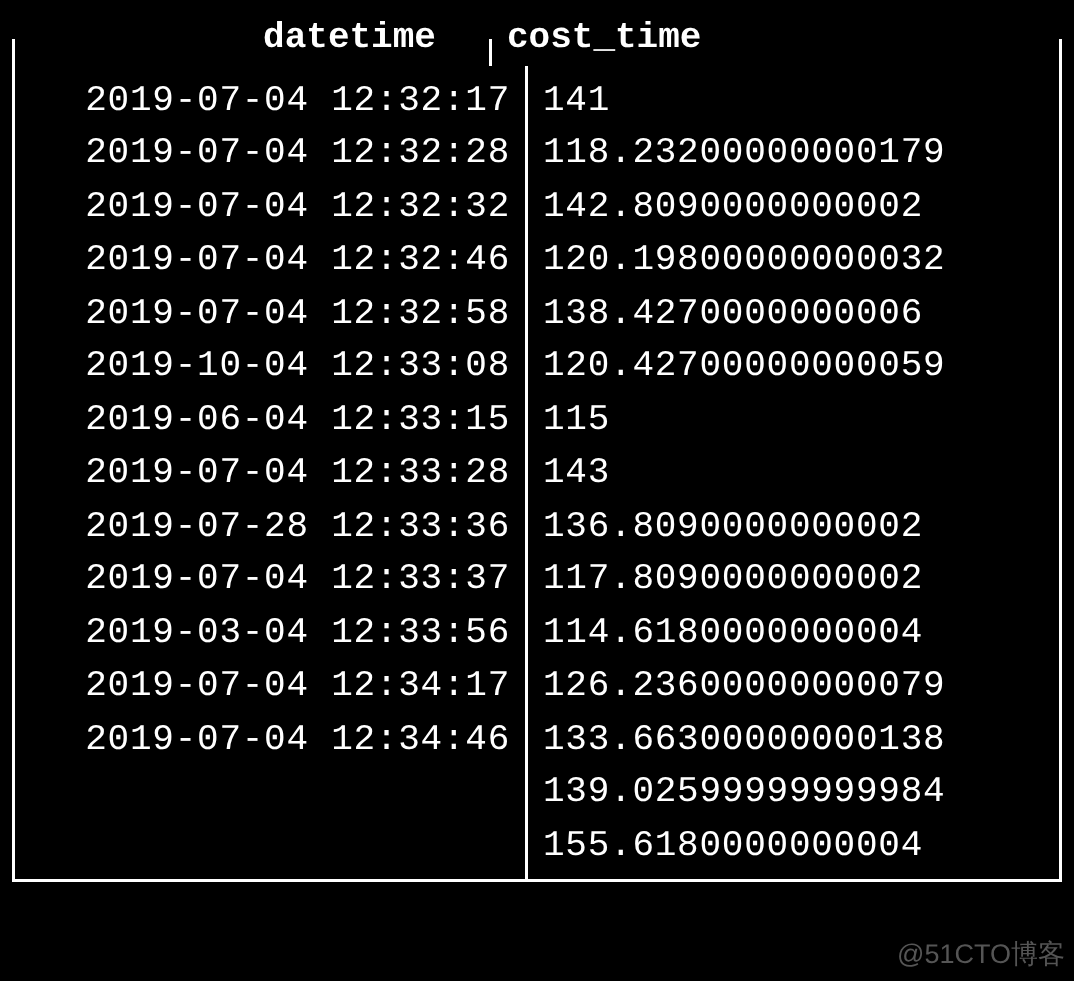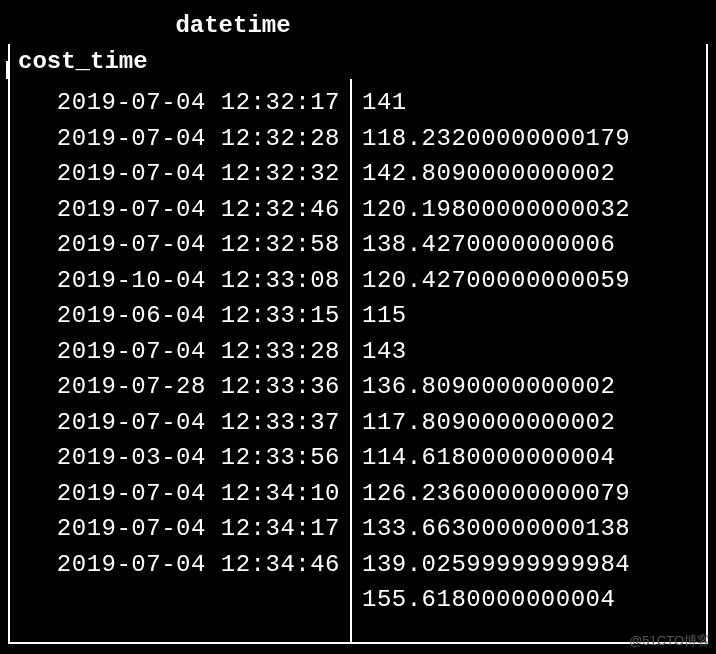--- a/index.html
+++ b/index.html
@@ -16,37 +16,36 @@
     .table-wrap {
       border: 2px solid #fff;
       border-top: none;
       display: flex;
       width: 700px;
       box-sizing: border-box;
     }
     .col {
       display: flex;
       flex-direction: column;
-      padding: 6px 10px 24px 10px;
+      padding: 6px 10px 4px 10px;
     }
     .col-datetime {
       width: 320px;
       text-align: right;
     }
     .col-cost {
       flex: 1;
       border-left: 2px solid #fff;
       text-align: left;
     }
     .header-row {
       display: flex;
       width: 700px;
       box-sizing: border-box;
       position: relative;
-      flex-direction: column;
     }
     .header-row::before,
     .header-row::after {
       content: "";
       position: absolute;
       bottom: 0;
       width: 2px;
       height: 50%;
       background: #fff;
     }
@@ -78,21 +77,21 @@
     }
     .row-cell {
       white-space: pre;
       letter-spacing: 0.5px;
     }
     .watermark {
       position: fixed;
       right: 6px;
       bottom: 4px;
       color: #555;
-      font-size: 13px;
+      font-size: 18px;
       font-family: sans-serif;
     }
   </style>
 </head>
 <body>
 
 <div class="header-row">
   <div class="header-cell header-dt">datetime</div>
   <div class="header-cell header-ct">cost_time</div>
 </div>
@@ -103,21 +102,20 @@
     <div class="row-cell">2019-07-04 12:32:28</div>
     <div class="row-cell">2019-07-04 12:32:32</div>
     <div class="row-cell">2019-07-04 12:32:46</div>
     <div class="row-cell">2019-07-04 12:32:58</div>
     <div class="row-cell">2019-10-04 12:33:08</div>
     <div class="row-cell">2019-06-04 12:33:15</div>
     <div class="row-cell">2019-07-04 12:33:28</div>
     <div class="row-cell">2019-07-28 12:33:36</div>
     <div class="row-cell">2019-07-04 12:33:37</div>
     <div class="row-cell">2019-03-04 12:33:56</div>
-    <div class="row-cell">2019-07-04 12:34:10</div>
     <div class="row-cell">2019-07-04 12:34:17</div>
     <div class="row-cell">2019-07-04 12:34:46</div>
   </div>
   <div class="col col-cost">
     <div class="row-cell">141</div>
     <div class="row-cell">118.23200000000179</div>
     <div class="row-cell">142.8090000000002</div>
     <div class="row-cell">120.19800000000032</div>
     <div class="row-cell">138.4270000000006</div>
     <div class="row-cell">120.42700000000059</div>

